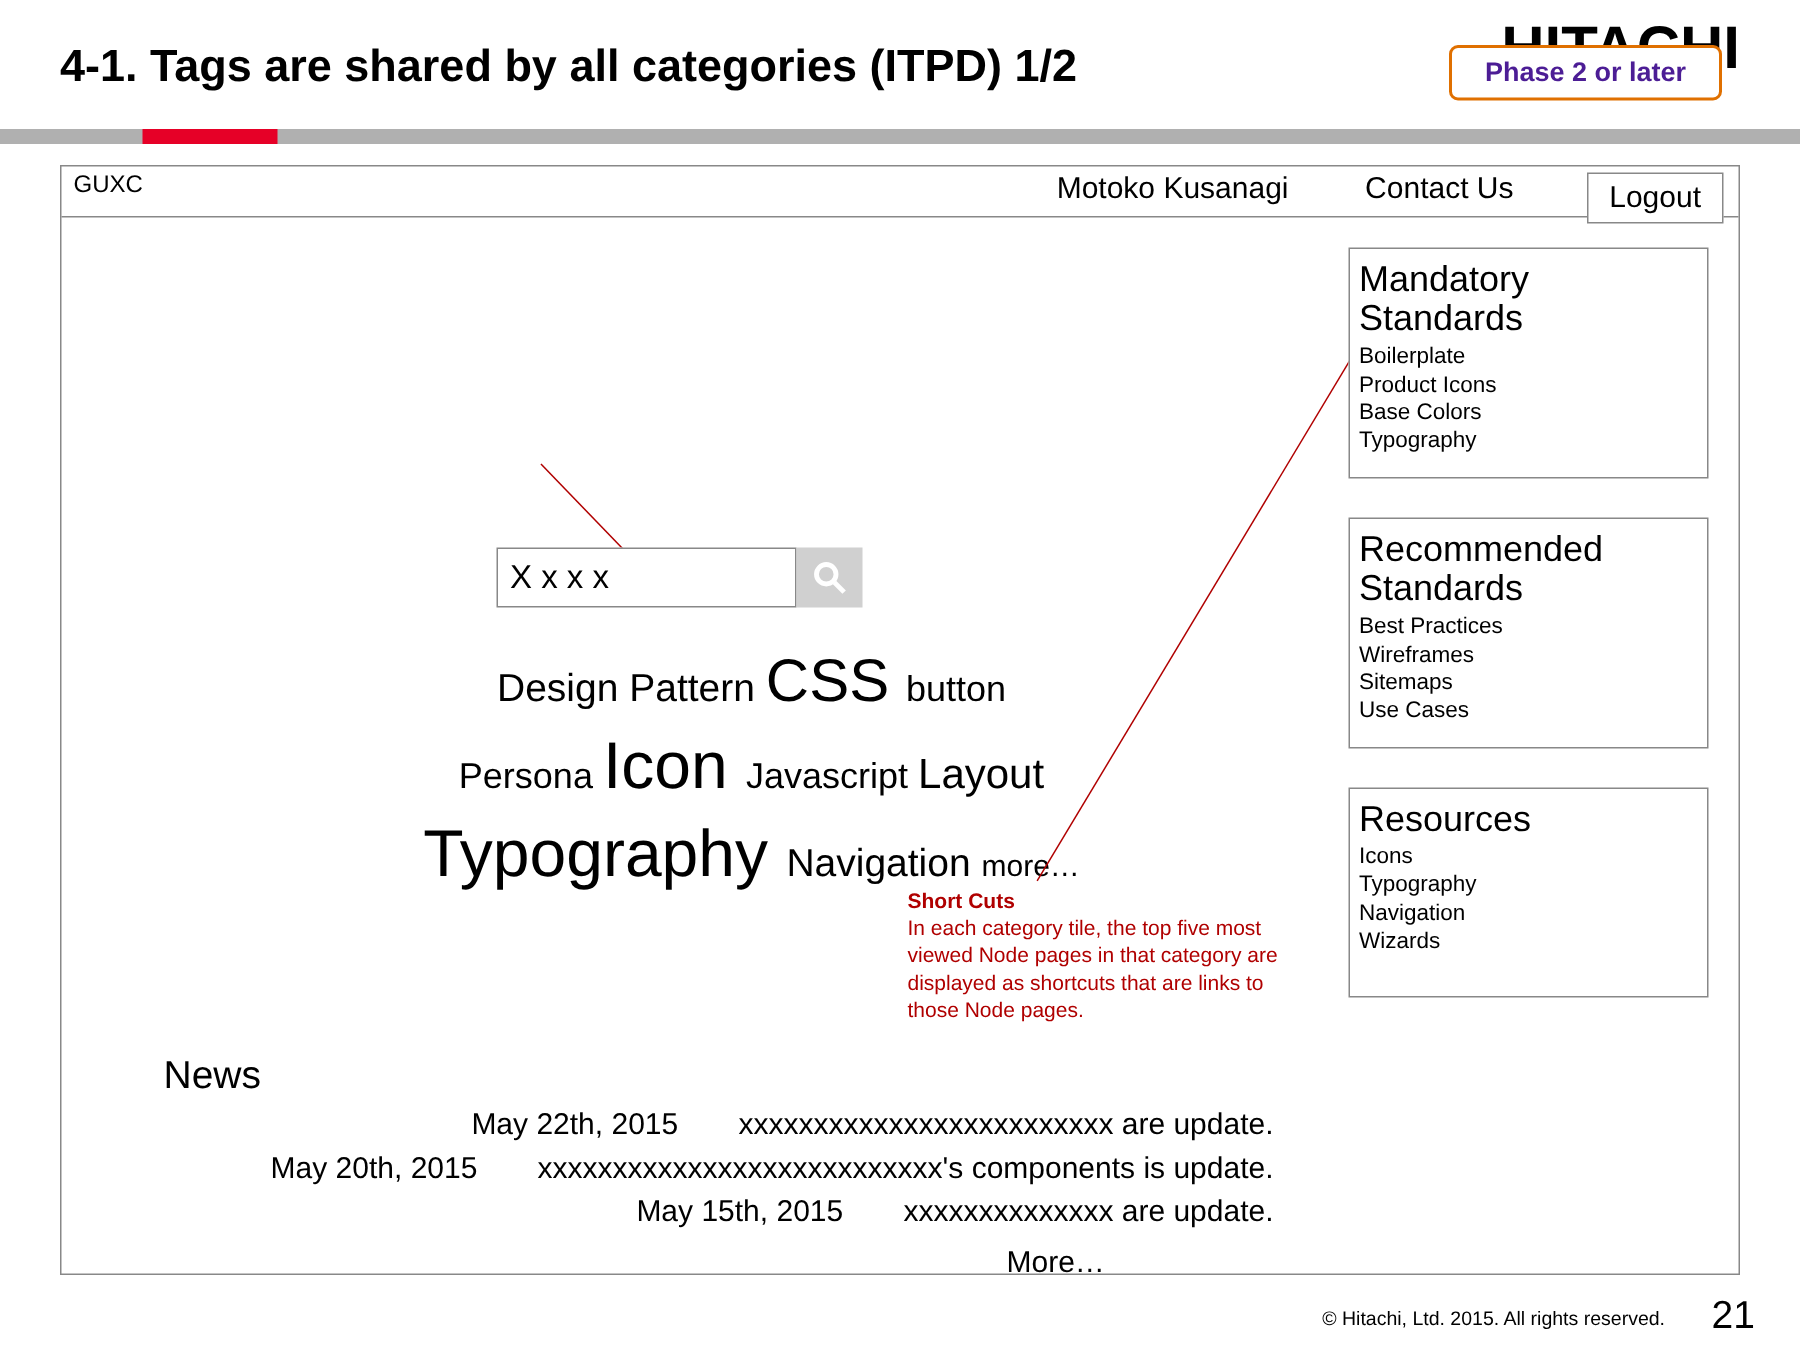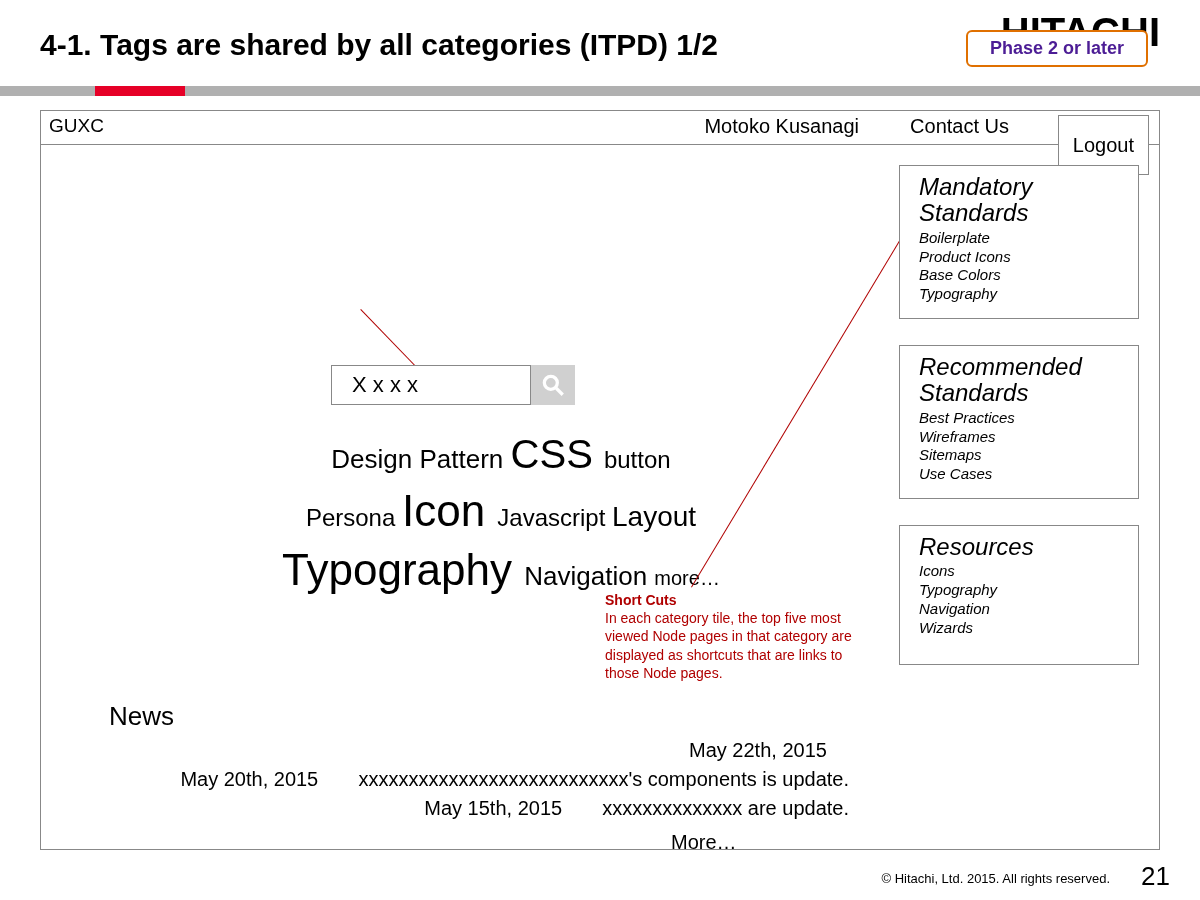--- a/index.html
+++ b/index.html
@@ -67,52 +67,52 @@
   }
   .mock-header {
     position: absolute;
     top: 0; left: 0; right: 0;
     height: 34px;
     border-bottom: 1px solid #888;
   }
   .mock-brand {
     position: absolute;
     left: 8px; top: 4px;
-    font-size: 19px;
+    font-size: 16px;
   }
   .mock-user {
     position: absolute;
     right: 300px; top: 4px;
     font-size: 20px;
   }
   .mock-contact {
     position: absolute;
     right: 150px; top: 4px;
     font-size: 20px;
   }
   .mock-logout {
     position: absolute;
     right: 10px; top: 4px;
     border: 1px solid #888;
-    padding: 17px 14px;
+    padding: 4px 14px;
     font-size: 20px;
     line-height: 24px;
     background: #fff;
   }
   .search-wrap {
     position: absolute;
     top: 254px;
     left: 290px;
     display: flex;
     align-items: stretch;
   }
   .search-input {
     border: 1px solid #888;
     font-size: 22px;
-    padding: 4px 20px;
+    padding: 4px 8px;
     width: 200px;
     height: 40px;
     outline: none;
   }
   .search-btn {
     width: 44px;
     height: 40px;
     background: #d0d0d0;
     display: flex;
     align-items: center;
@@ -144,23 +144,22 @@
   }
   .callout .ct { font-weight: bold; }
   .callout-tag { top: 140px; left: 160px; }
   .callout-short { top: 480px; left: 564px; width: 260px; }
 
   .cat-box {
     position: absolute;
     right: 20px;
     width: 240px;
     border: 1px solid #888;
-    padding: 8px 10px 14px 19px;
-    background: #fff;
-    font-style: italic;
+    padding: 8px 10px 14px 6px;
+    background: #fff;
   }
   .cat-box h3 {
     font-size: 24px;
     font-weight: normal;
     margin-bottom: 2px;
     line-height: 1.1;
   }
   .cat-box .sub { font-size: 15px; line-height: 1.25; }
   .cat1 { top: 54px; height: auto; }
   .cat2 { top: 234px; }
@@ -277,20 +276,21 @@
     <div class="sub">Icons</div>
     <div class="sub">Typography</div>
     <div class="sub">Navigation</div>
     <div class="sub">Wizards</div>
   </div>
 
   <div class="news">
     <h3>News</h3>
     <div class="news-row">
       <span class="nd">May 22th, 2015</span>
+      <span>xxxxxxxxxxxxxxxxxxxxxxxxx are update.</span>
     </div>
     <div class="news-row">
       <span class="nd">May 20th, 2015</span>
       <span>xxxxxxxxxxxxxxxxxxxxxxxxxxx's components is update.</span>
     </div>
     <div class="news-row">
       <span class="nd">May 15th, 2015</span>
       <span>xxxxxxxxxxxxxx are update.</span>
     </div>
   </div>

